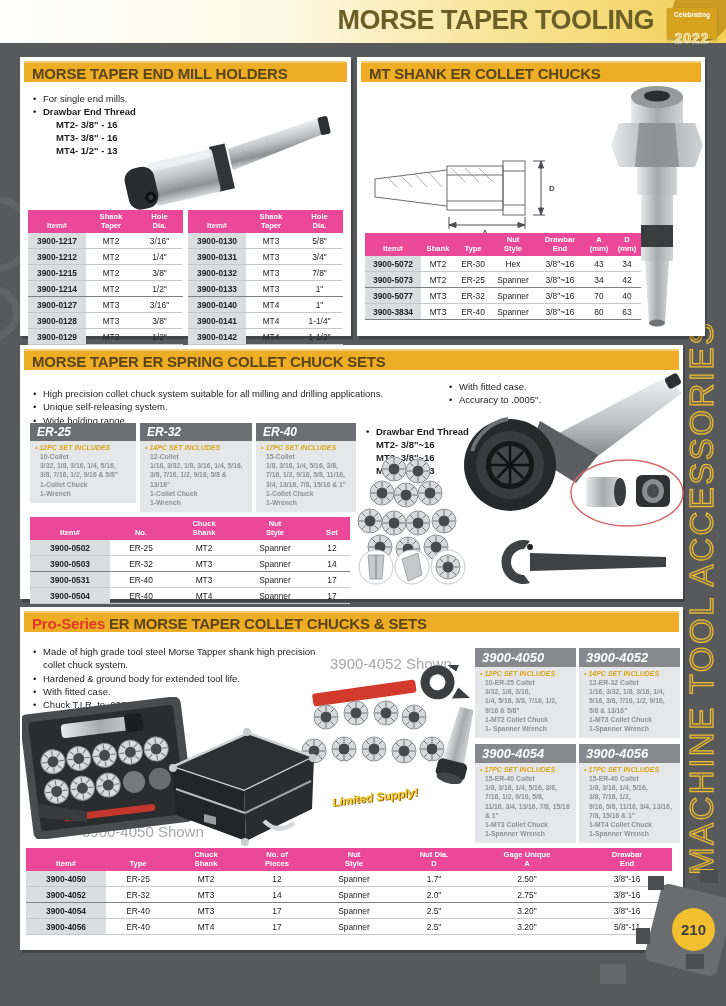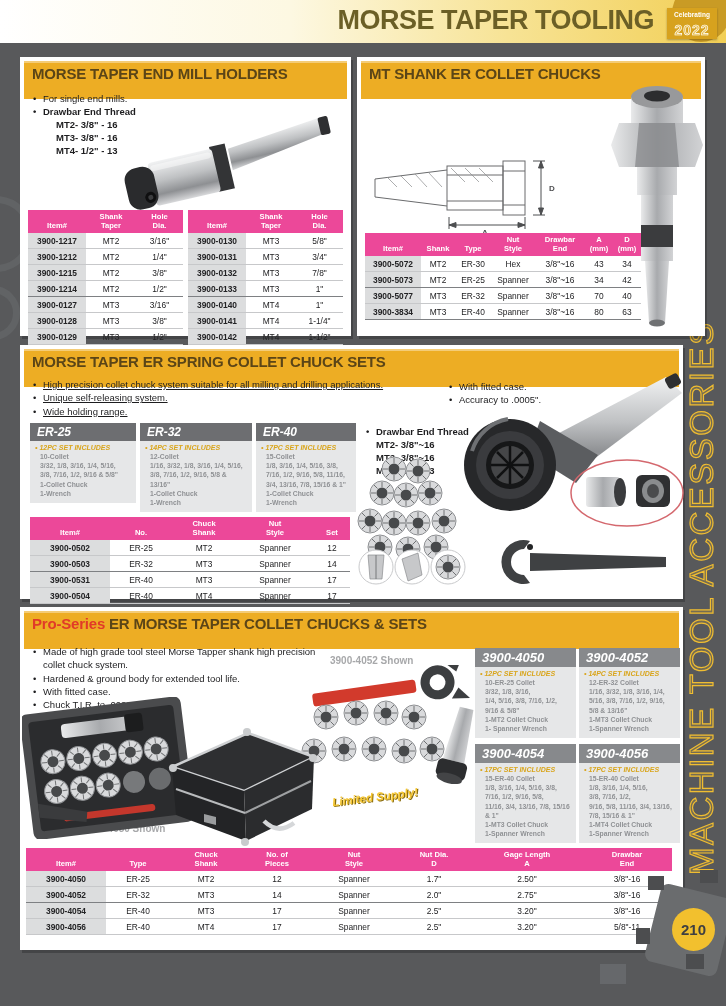--- a/index.html
+++ b/index.html
@@ -11,25 +11,25 @@
   
   #banner { position:absolute; left:0; top:0; width:726px; height:43px;
     background:linear-gradient(to right,#ffffff 0%,#fdf8e2 40%,#f7e395 70%,#f2cf55 100%); }
   #banner-title { position:absolute; right:72px; top:5px; font-size:27px; font-weight:800;
     color:#6b5f26; letter-spacing:-0.5px; }
   #badge-circle { position:absolute; right:-4px; top:-16px; width:58px; height:58px;
     border-radius:50%; background:#c99b25; }
   #badge { position:absolute; right:9px; top:8px; width:50px; height:31px; background:#d7a21e;
     color:#fff; text-align:center; line-height:1; padding-top:4px; box-shadow:0 1px 2px rgba(0,0,0,.3); }
   #badge .b1 { font-size:6.5px; font-weight:700; }
-  #badge .b2 { font-size:14px; font-weight:800; letter-spacing:1px; margin-top:4px;
+  #badge .b2 { font-size:14px; font-weight:800; letter-spacing:1px; margin-top:12px;
     -webkit-text-stroke:0.6px #fff; color:#e8bc49; }
   
   .panel { position:absolute; background:#ffffff; box-shadow:2px 3px 0 rgba(0,0,0,.22); }
-  .sec-head { position:absolute; left:4px; right:4px; top:4px; height:38px; background:#edad24;
+  .sec-head { position:absolute; left:4px; right:4px; top:4px; height:21px; background:#edad24;
     color:#5b4517; font-weight:800; font-size:15px; line-height:25px; padding-left:8px;
     letter-spacing:-0.2px; box-shadow:inset 0 2px 0 rgba(255,255,255,.38); white-space:nowrap; }
   .red { color:#e13a28; }
   .bullets { list-style:none; font-size:9.5px; color:#1d1d1f; line-height:1.4; font-weight:500; }
   .bullets li { position:relative; padding-left:11px; }
   .bullets li::before { content:"•"; position:absolute; left:1px; }
   .bullets li.b { font-weight:800; }
   .threads { padding-left:24px; font-size:9.5px; font-weight:600; color:#1d1d1f; line-height:1.35; }
   
   .dt table { border-collapse:collapse; table-layout:fixed; }
@@ -45,21 +45,21 @@
   
   .erbox { position:absolute; background:#e6e7e8; }
   .erbox .ehead { background:#6d6e71; color:#fff; font-style:italic; font-weight:700;
     font-size:12px; padding:2px 7px; }
   .erbox .einc { color:#d9a51b; font-weight:700; font-style:italic; font-size:7px;
     padding:3px 4px 1px 5px; position:relative; }
   .erbox .einc::before { content:"• "; }
   .erbox .elines { padding:0 4px 5px 10px; font-size:6.8px; color:#8f9194; line-height:1.35; font-weight:600; }
   .setbox .ehead { background:#87898c; font-size:13px; }
   
-  .caption { position:absolute; color:#a7a8aa; font-weight:700; font-size:10px;text-align:center; }
+  .caption { position:absolute; color:#a7a8aa; font-weight:400; font-size:15px;text-align:center; }
   #limited { position:absolute; color:#f6c62f; font-weight:800; font-style:italic; font-size:11.5px;
     transform:rotate(-7deg); text-shadow:1px 1px 0 #8a6d10; }
   #sidebar-text { position:absolute; left:683px; top:318px; width:43px; height:560px;
     writing-mode:vertical-rl; transform:rotate(180deg); font-size:33px; letter-spacing:2.5px;
     color:rgba(245,196,52,0.18); -webkit-text-stroke:1.2px #f0bd31; font-weight:400;
     text-align:center; white-space:nowrap; }
   #page-num { position:absolute; left:672px; top:908px; width:43px; height:43px; border-radius:50%;
     background:#f2c02e; color:#3f3f41; font-weight:800; font-size:15px;
     display:flex; align-items:center; justify-content:center; z-index:6; }
   .gear-tooth { position:absolute; background:#66686b; z-index:1; }
@@ -372,21 +372,21 @@
               <td>80</td>
               <td>63</td>
             </tr>
           </tbody>
         </table>
       </div>
   </div>
 
   <div class="panel" style="left:20px; top:345px; width:663px; height:254px;">
     <div class="sec-head">MORSE TAPER ER SPRING COLLET CHUCK SETS</div>
-    <ul class="bullets" style="position:absolute; left:12px; top:33px; width:400px;text-decoration:underline;">
+    <ul class="bullets" style="position:absolute; left:12px; top:42px; width:400px;">
         <li>High precision collet chuck system suitable for all milling and drilling applications.</li>
         <li>Unique self-releasing system.</li>
         <li>Wide holding range.</li>
       </ul>
     <ul class="bullets" style="position:absolute; left:428px; top:35px; width:150px;">
         <li>With fitted case.</li>
         <li>Accuracy to .0005".</li>
       </ul>
 
     <div class="erbox" style="left:10px; top:78px; width:106px;">
@@ -686,21 +686,21 @@
               <th>Item#</th>
               <th>Type</th>
               <th>Chuck
 Shank</th>
               <th>No. of
 Pieces</th>
               <th>Nut
 Style</th>
               <th>Nut Dia.
 D</th>
-              <th>Gage Length
+              <th>Gage Unique
 A</th>
               <th>Drawbar
 End</th>
             </tr>
           </thead>
           <tbody>
             <tr>
               <td>3900-4050</td>
               <td>ER-25</td>
               <td>MT2</td>

